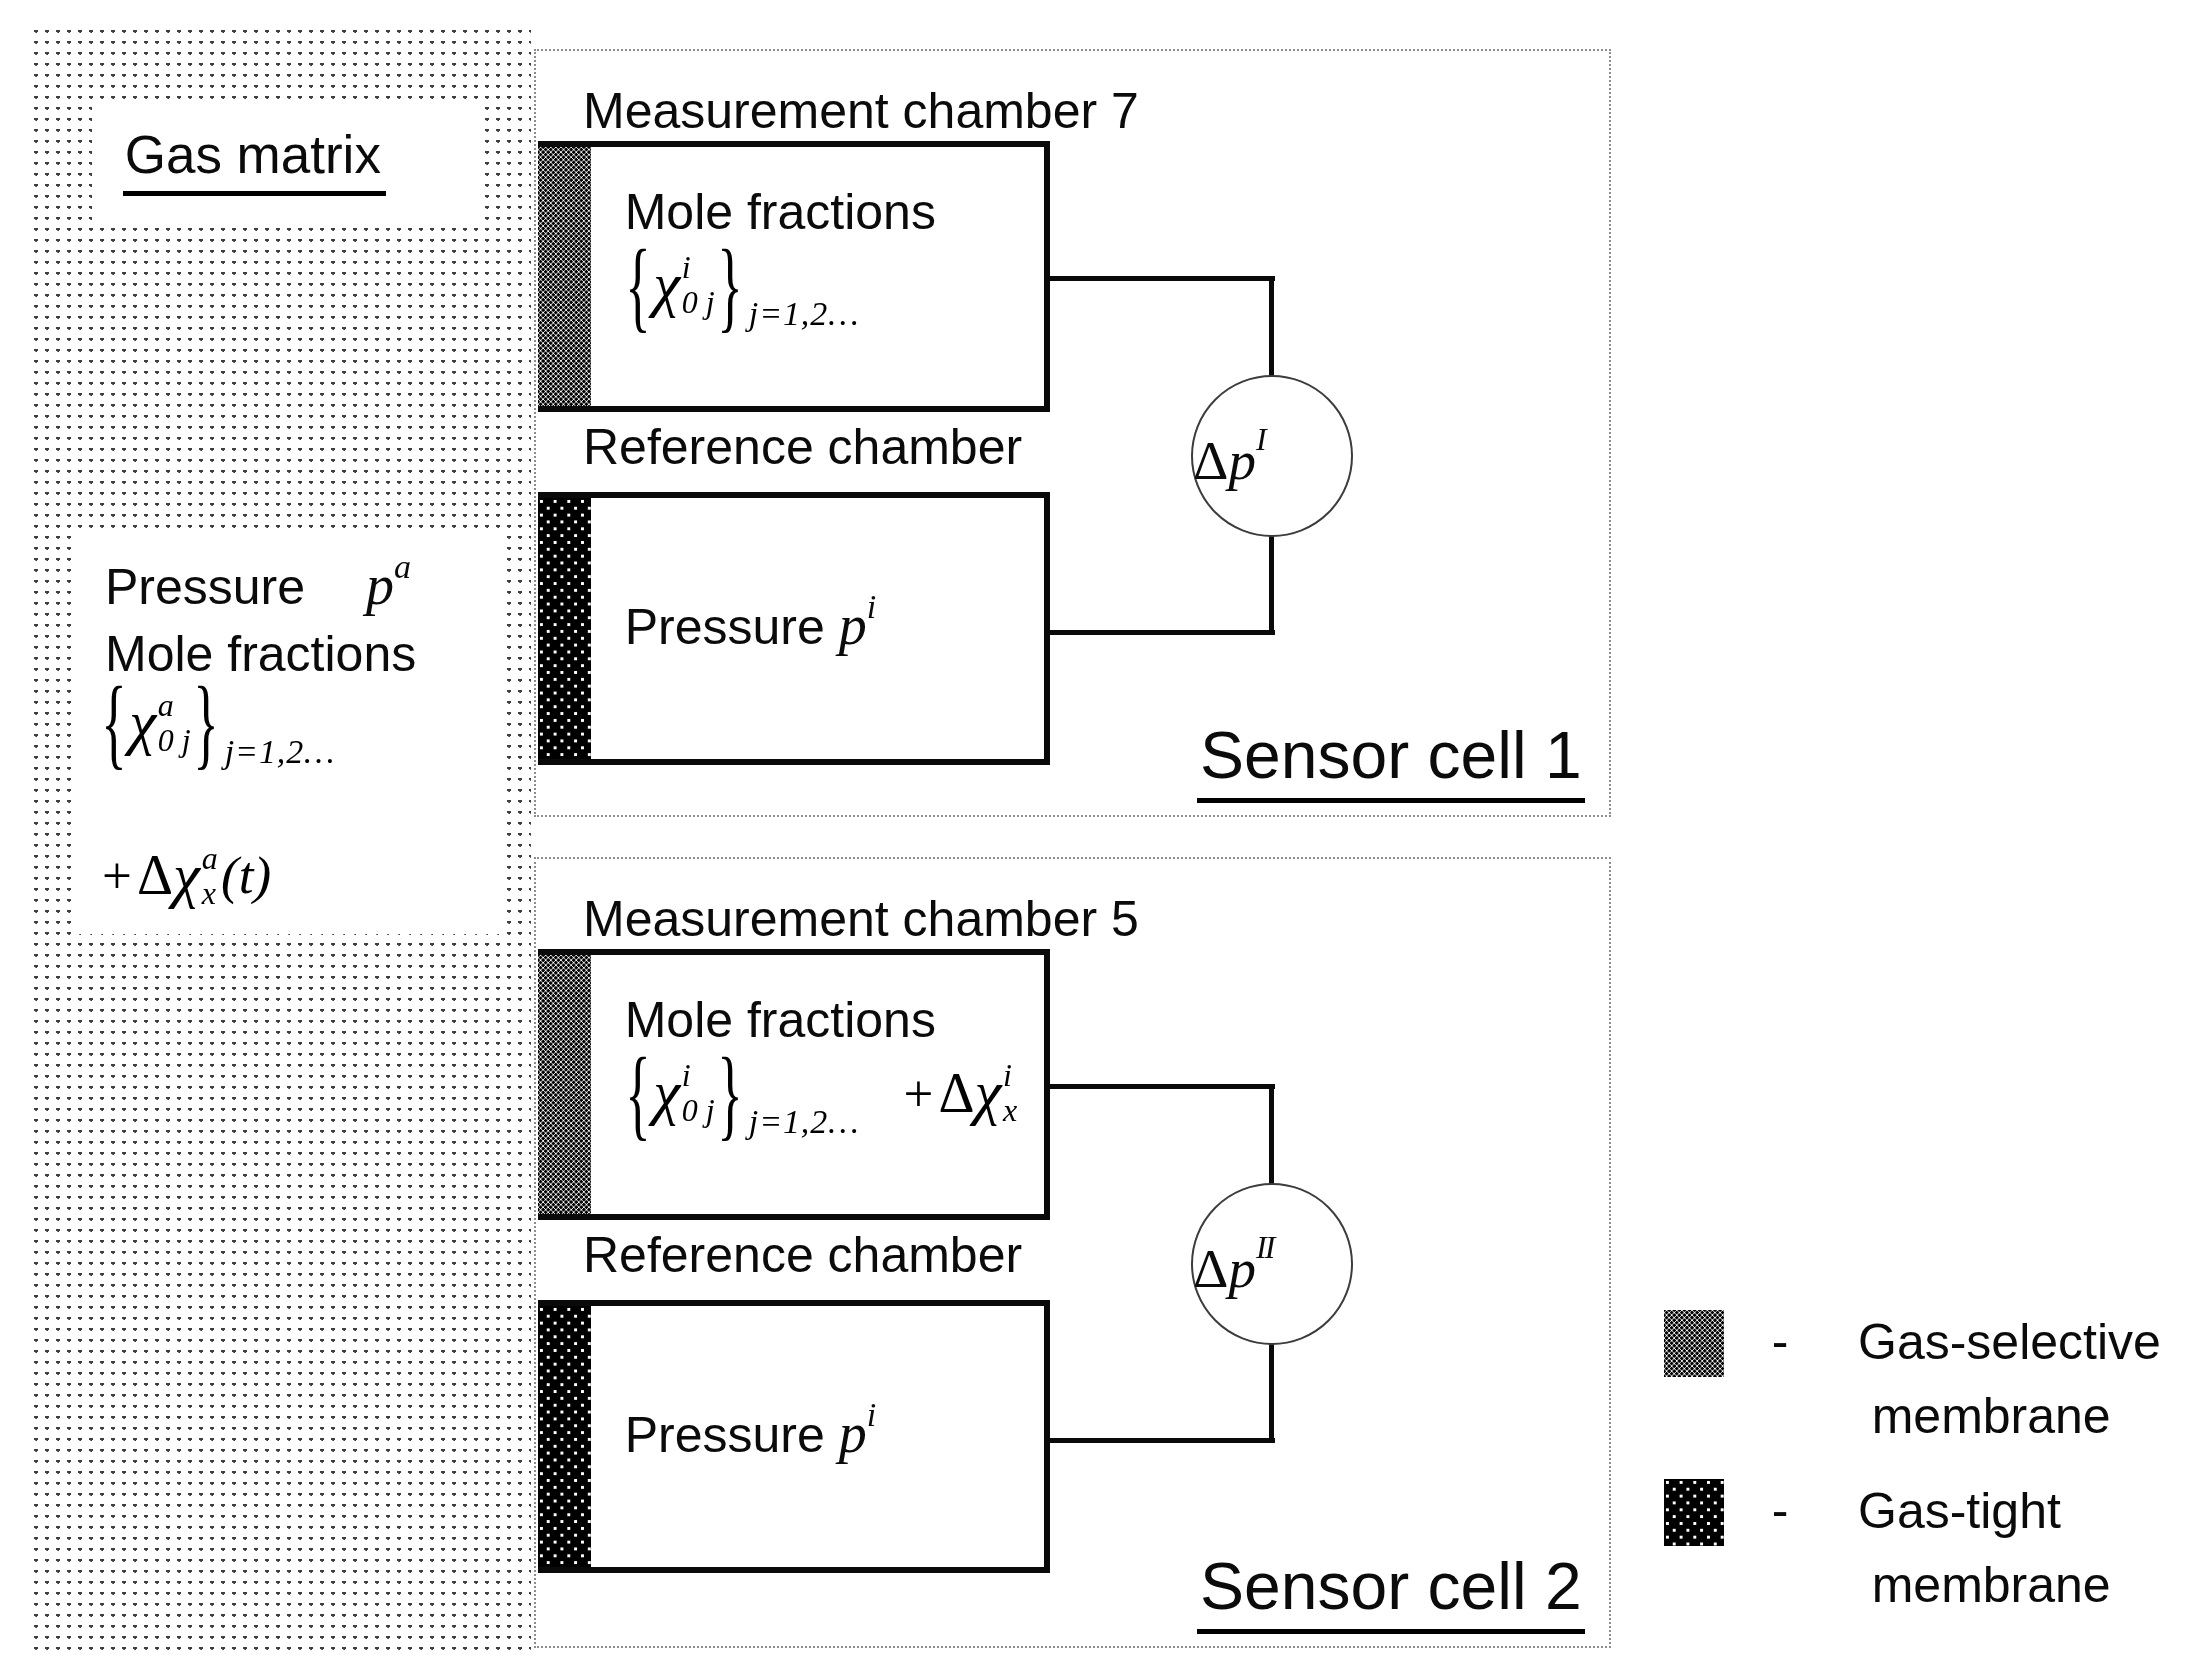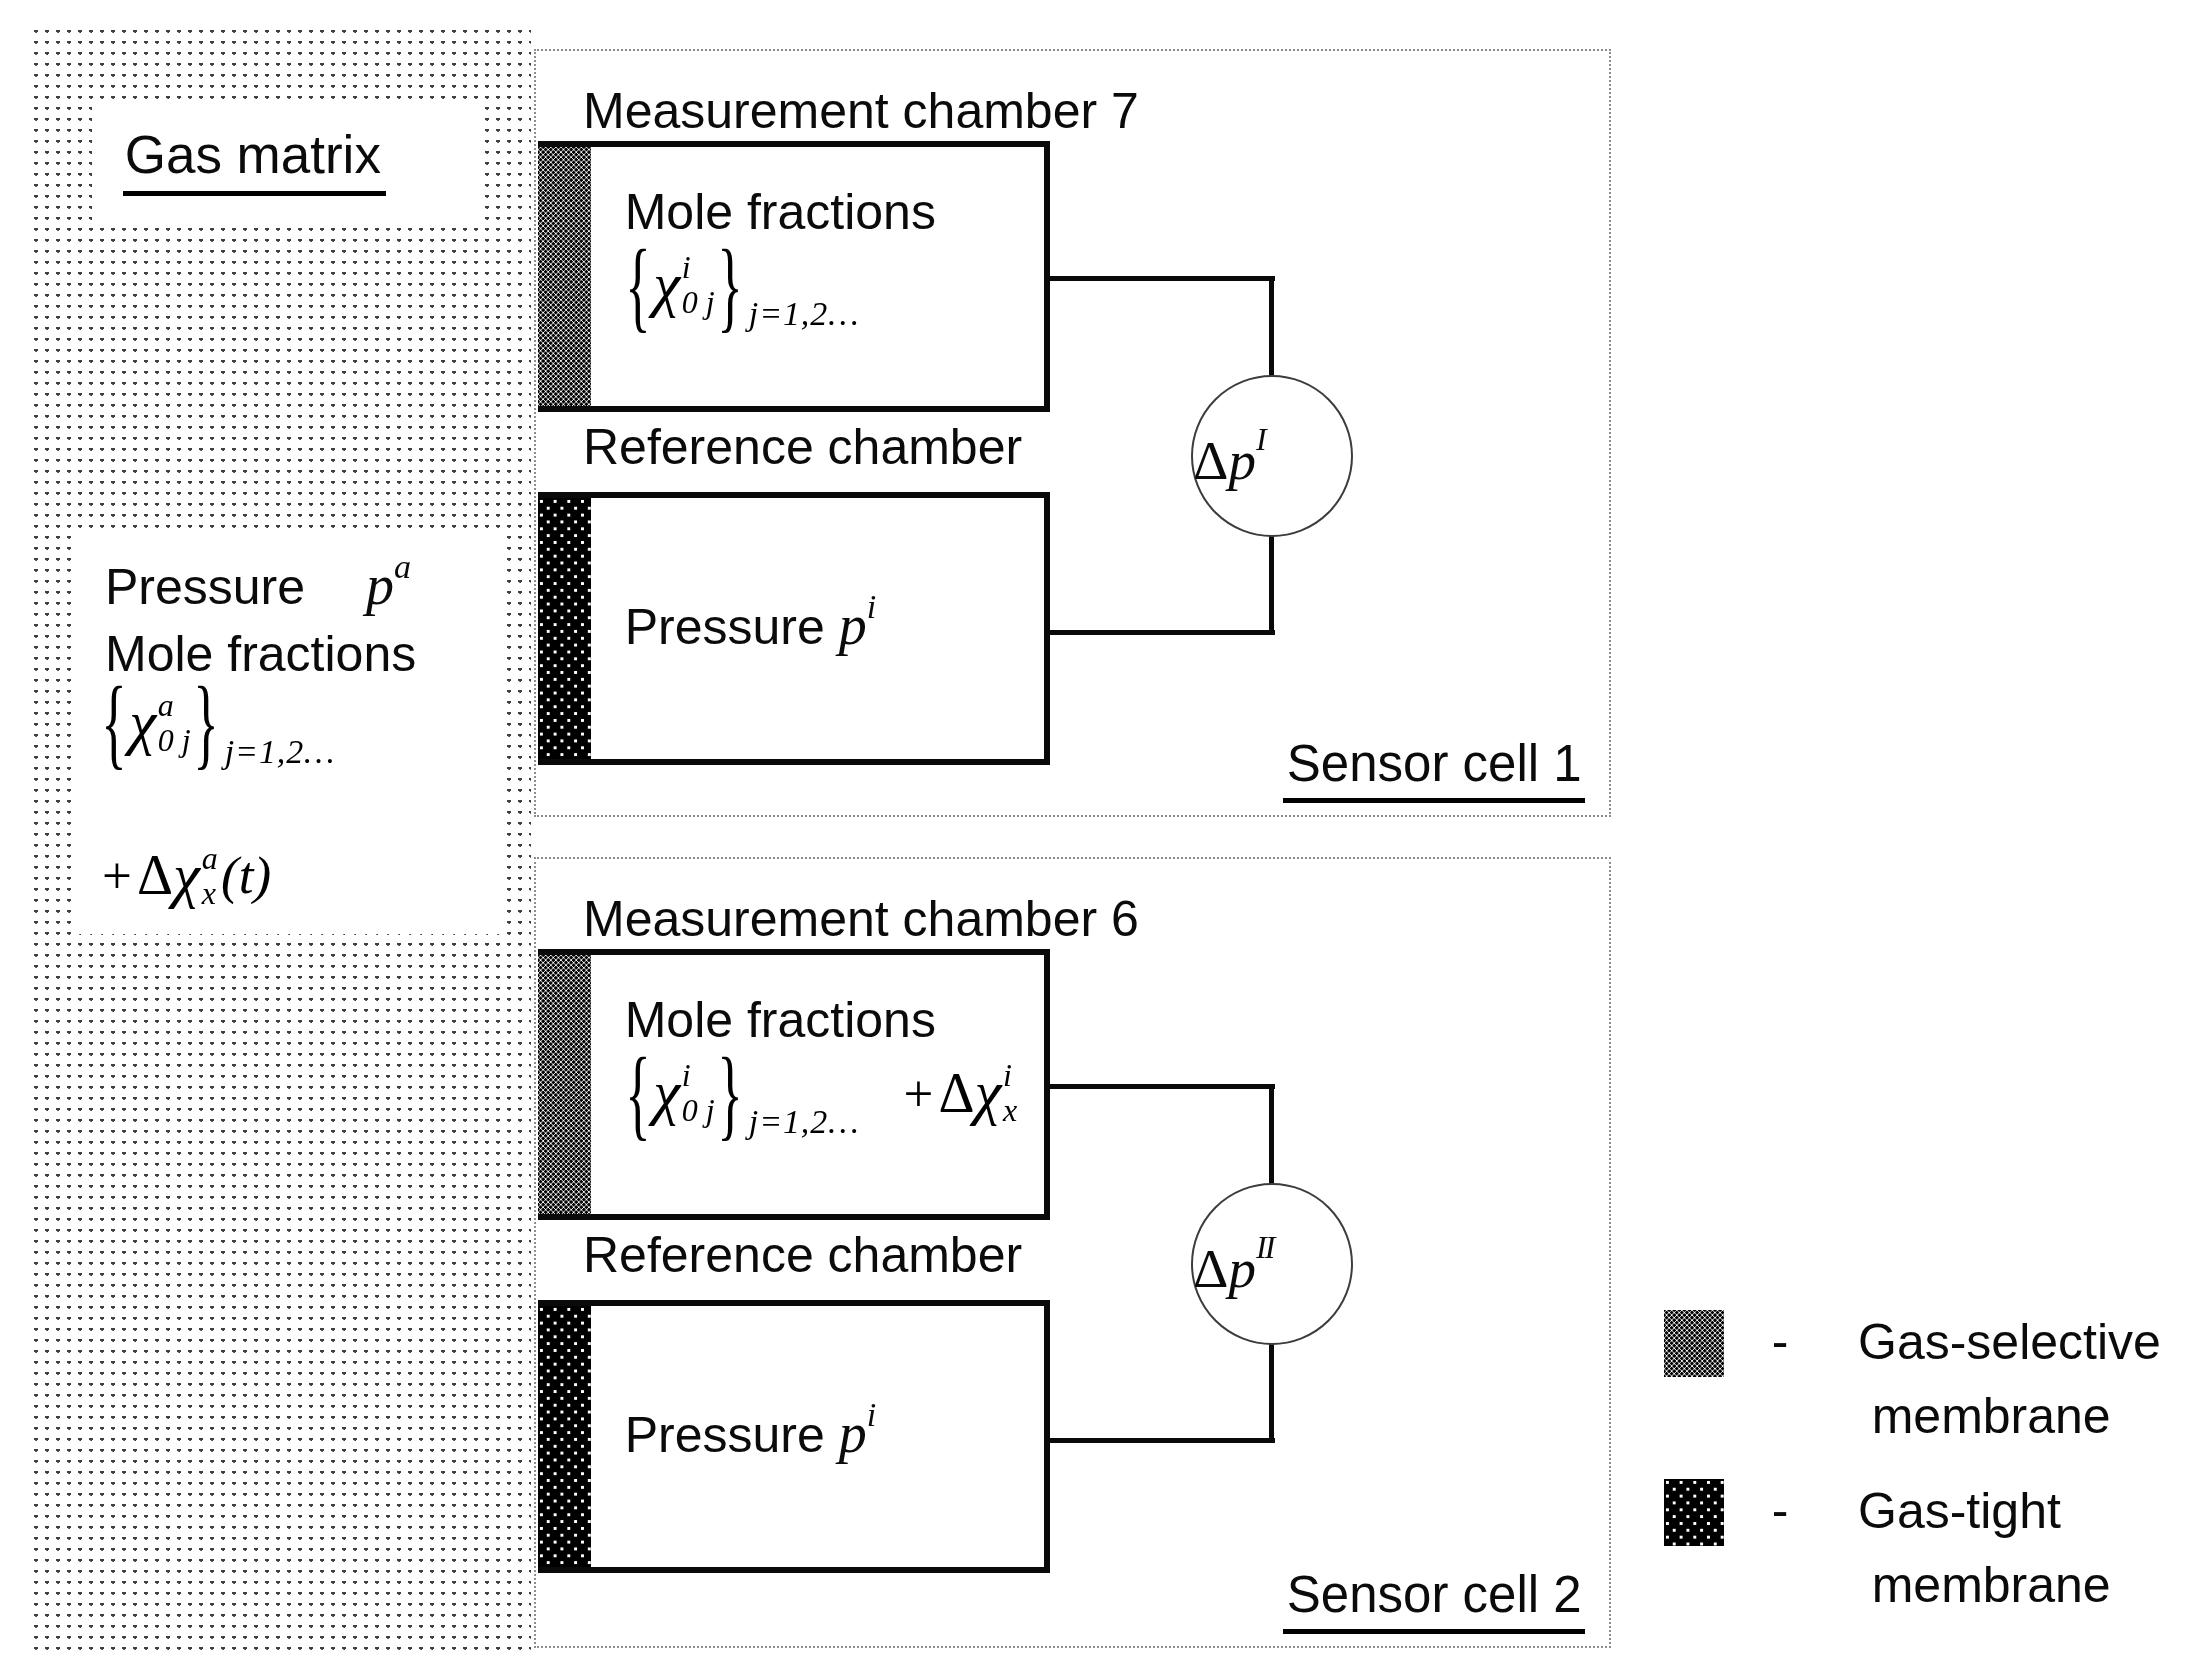--- a/index.html
+++ b/index.html
@@ -59,21 +59,21 @@
     position:absolute; left:1.7px; width:512px;
     border:6px solid #0a0a0a; border-left:none; background:#fff;
   }
   .meas-box { top:90px; height:271px; }
   .ref-box  { top:441px; height:273px; }
   .membrane { position:absolute; left:0; top:0; bottom:0; width:53px; }
   .ch-label { position:absolute; left:87px; top:36px; font-size:50px; white-space:nowrap; }
   .ch-formula { position:absolute; left:85px; top:104px; white-space:nowrap; }
   .ref-pressure { position:absolute; left:87px; top:90px; font-size:50px; white-space:nowrap; }
   .cell-label {
-    position:absolute; right:24px; bottom:12px; font-size:51px;
+    position:absolute; right:24px; bottom:12px; font-size:66px;
     border-bottom:5.1px solid #000; padding:0 3.4px 5.1px 3.4px; white-space:nowrap;
   }
 
   
   .wire { position:absolute; background:#0a0a0a; }
   .w-h-top { left:514px; top:225px; width:225px; height:5.1px; }
   .w-v-top { left:733px; top:225px; width:5.1px; height:104px; }
   .w-v-bot { left:733px; top:478px; width:5.1px; height:106px; }
   .w-h-bot { left:514px; top:579px; width:225px; height:5.1px; }
   .gauge {
@@ -197,21 +197,21 @@
   <div class="wire w-h-bot"></div>
 
   <div class="gauge">
     <span class="gauge-math"><span class="dp">Δ</span><span class="sym">p</span><sup>I</sup></span>
   </div>
 
   <div class="cell-label">Sensor cell 1</div>
 </div>
 
 <div class="abs cell cell2">
-  <div class="cell-title">Measurement chamber 6</div>
+  <div class="cell-title">Measurement chamber 5</div>
 
   <div class="chamber meas-box">
     <div class="membrane pat-selective"></div>
     <div class="ch-label">Mole fractions</div>
     <div class="ch-formula">
       <span class="f">
         <span class="brace">{</span>
         <span class="chi">χ</span>
         <span class="ss">
             <span class="up">i</span>

